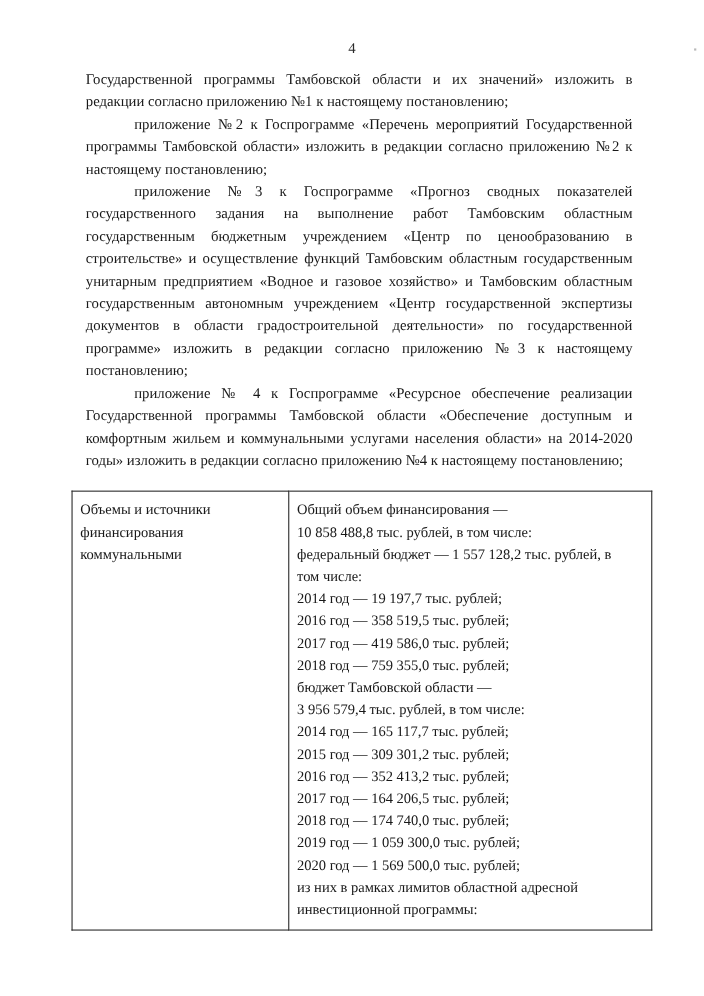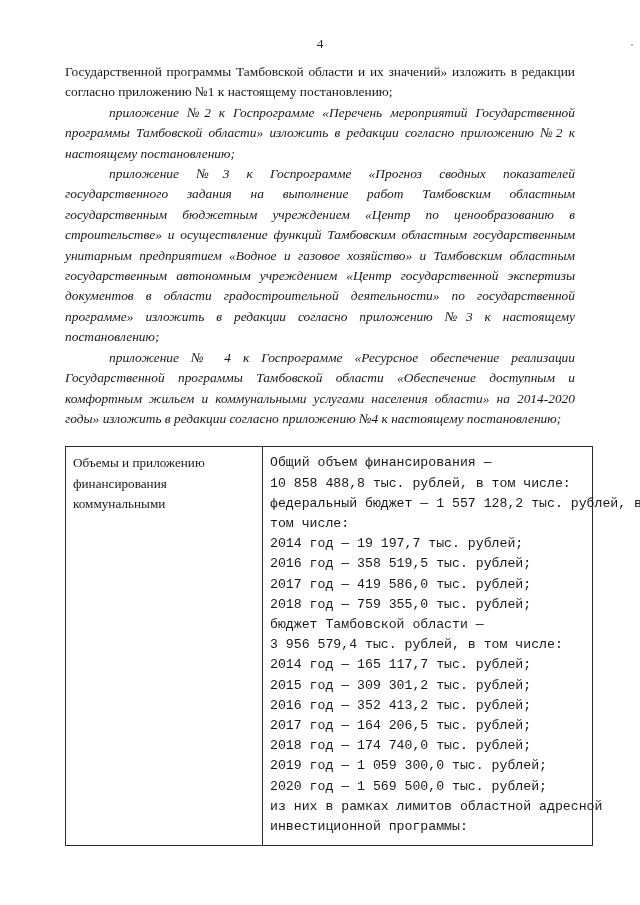--- a/index.html
+++ b/index.html
@@ -31,31 +31,30 @@
     font-size: 13.5px;
     color: #2a2a2a;
   }
   .content {
     position: absolute;
     top: 62px;
     left: 65px;
     width: 510px;
   }
   p.para {
-    margin: 0 0 0 0;
+    margin: 0 0 0 13px;
     font-size: 13.4px;
     line-height: 20.4px;
     text-align: justify;
     text-justify: inter-word;
     color: #181818;
     hyphens: none;
   }
   p.para.indent {
     text-indent: 44px;
-    font-style: italic;
   }
   .table-wrap {
     margin-top: 17px;
     width: 497px;
   }
   table.fin {
     border-collapse: collapse;
     width: 497px;
     table-layout: fixed;
   }
@@ -69,21 +68,20 @@
   }
   td.col-label {
     width: 182px;
   }
   td.col-value {
     width: 315px;
   }
   .val-line {
     display: block;
     white-space: nowrap;
-    font-family: Liberation Mono, monospace;
   }
   .lbl-line {
     display: block;
   }
   .edge-mark {
     position: absolute;
     right: 7px;
     top: 44px;
     width: 2px;
     height: 2px;
@@ -103,21 +101,21 @@
     <p class="para">Государственной программы Тамбовской области и их значений» изложить в редакции согласно приложению №1 к настоящему постановлению;</p>
     <p class="para indent">приложение №2 к Госпрограмме «Перечень мероприятий Государственной программы Тамбовской области» изложить в редакции согласно приложению №2 к настоящему постановлению;</p>
     <p class="para indent">приложение №3 к Госпрограмме «Прогноз сводных показателей государственного задания на выполнение работ Тамбовским областным государственным бюджетным учреждением «Центр по ценообразованию в строительстве» и осуществление функций Тамбовским областным государственным унитарным предприятием «Водное и газовое хозяйство» и Тамбовским областным государственным автономным учреждением «Центр государственной экспертизы документов в области градостроительной деятельности» по государственной программе» изложить в редакции согласно приложению №3 к настоящему постановлению;</p>
     <p class="para indent">приложение № 4 к Госпрограмме «Ресурсное обеспечение реализации Государственной программы Тамбовской области «Обеспечение доступным и комфортным жильем и коммунальными услугами населения области» на 2014-2020 годы» изложить в редакции согласно приложению №4 к настоящему постановлению;</p>
 
     <div class="table-wrap">
       <table class="fin">
         <tbody>
             <tr>
           <td class="col-label">
-            <span class="lbl-line">Объемы и приложению</span>
+            <span class="lbl-line">Объемы и источники</span>
             <span class="lbl-line">финансирования</span>
             <span class="lbl-line">коммунальными</span>
           </td>
           <td class="col-value">
             <span class="val-line">Общий объем финансирования —</span>
             <span class="val-line">10 858 488,8 тыс. рублей, в том числе:</span>
             <span class="val-line">федеральный бюджет — 1 557 128,2 тыс. рублей, в</span>
             <span class="val-line">том числе:</span>
             <span class="val-line">2014 год — 19 197,7 тыс. рублей;</span>
             <span class="val-line">2016 год — 358 519,5 тыс. рублей;</span>

